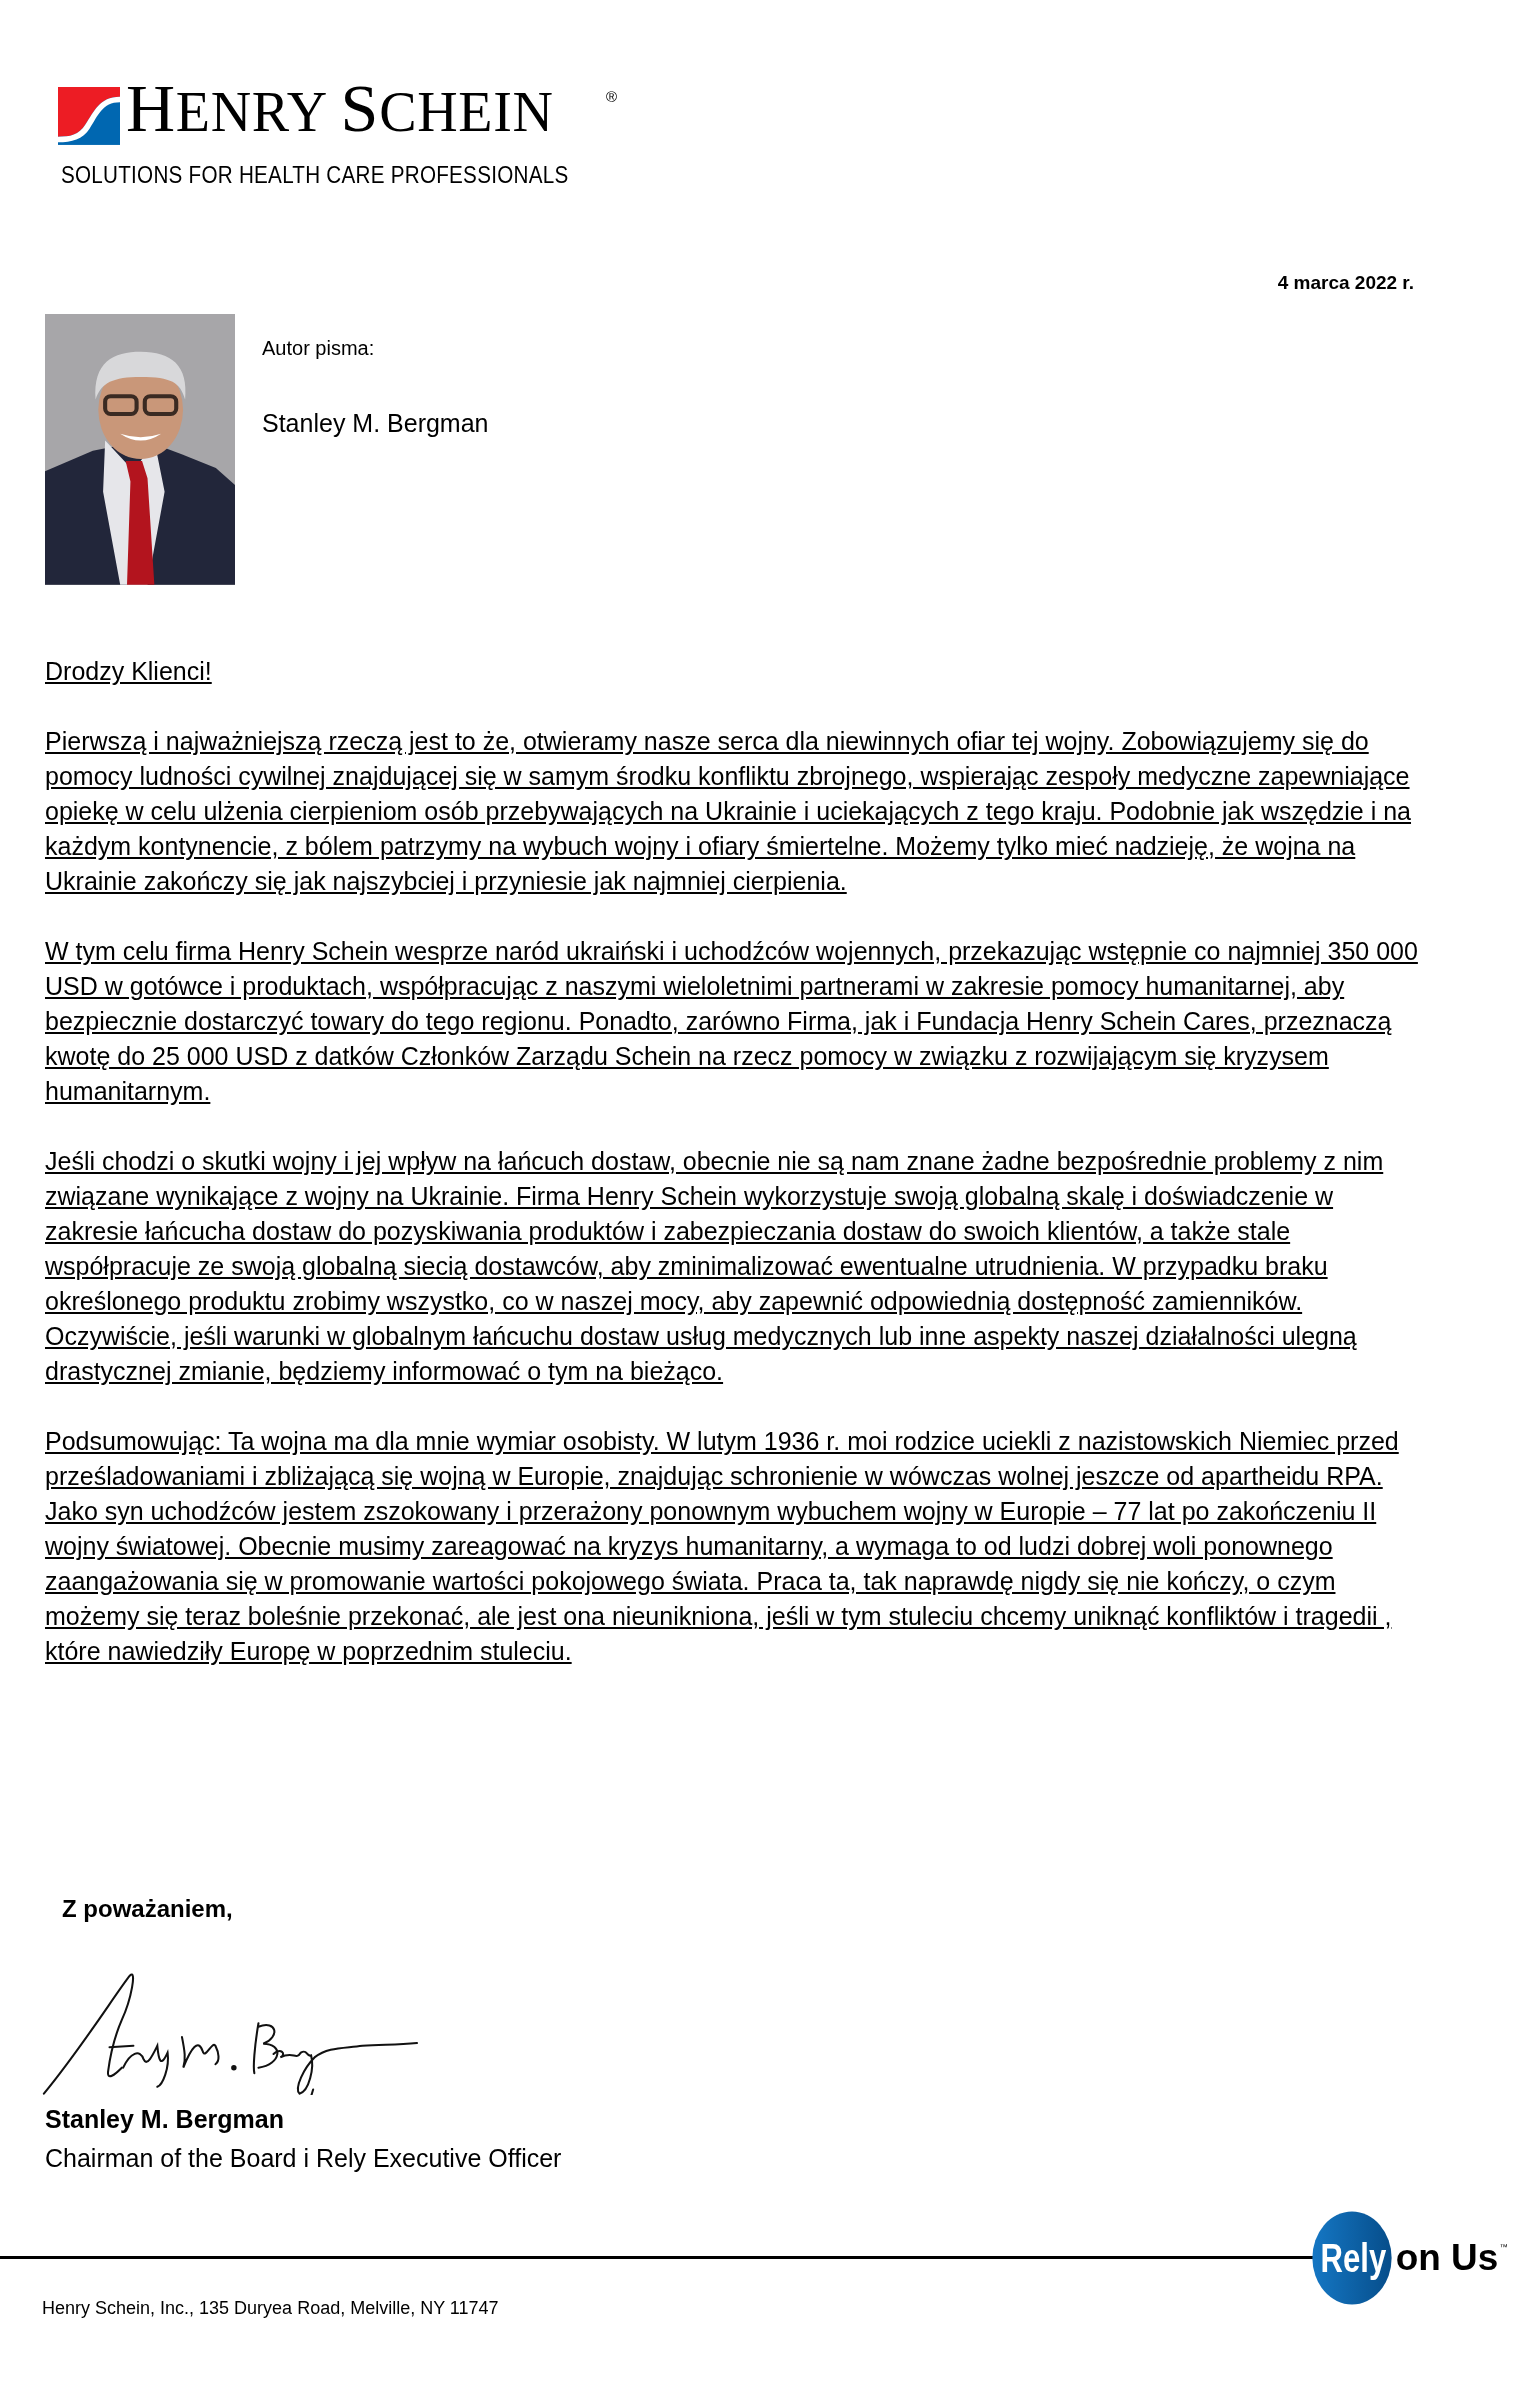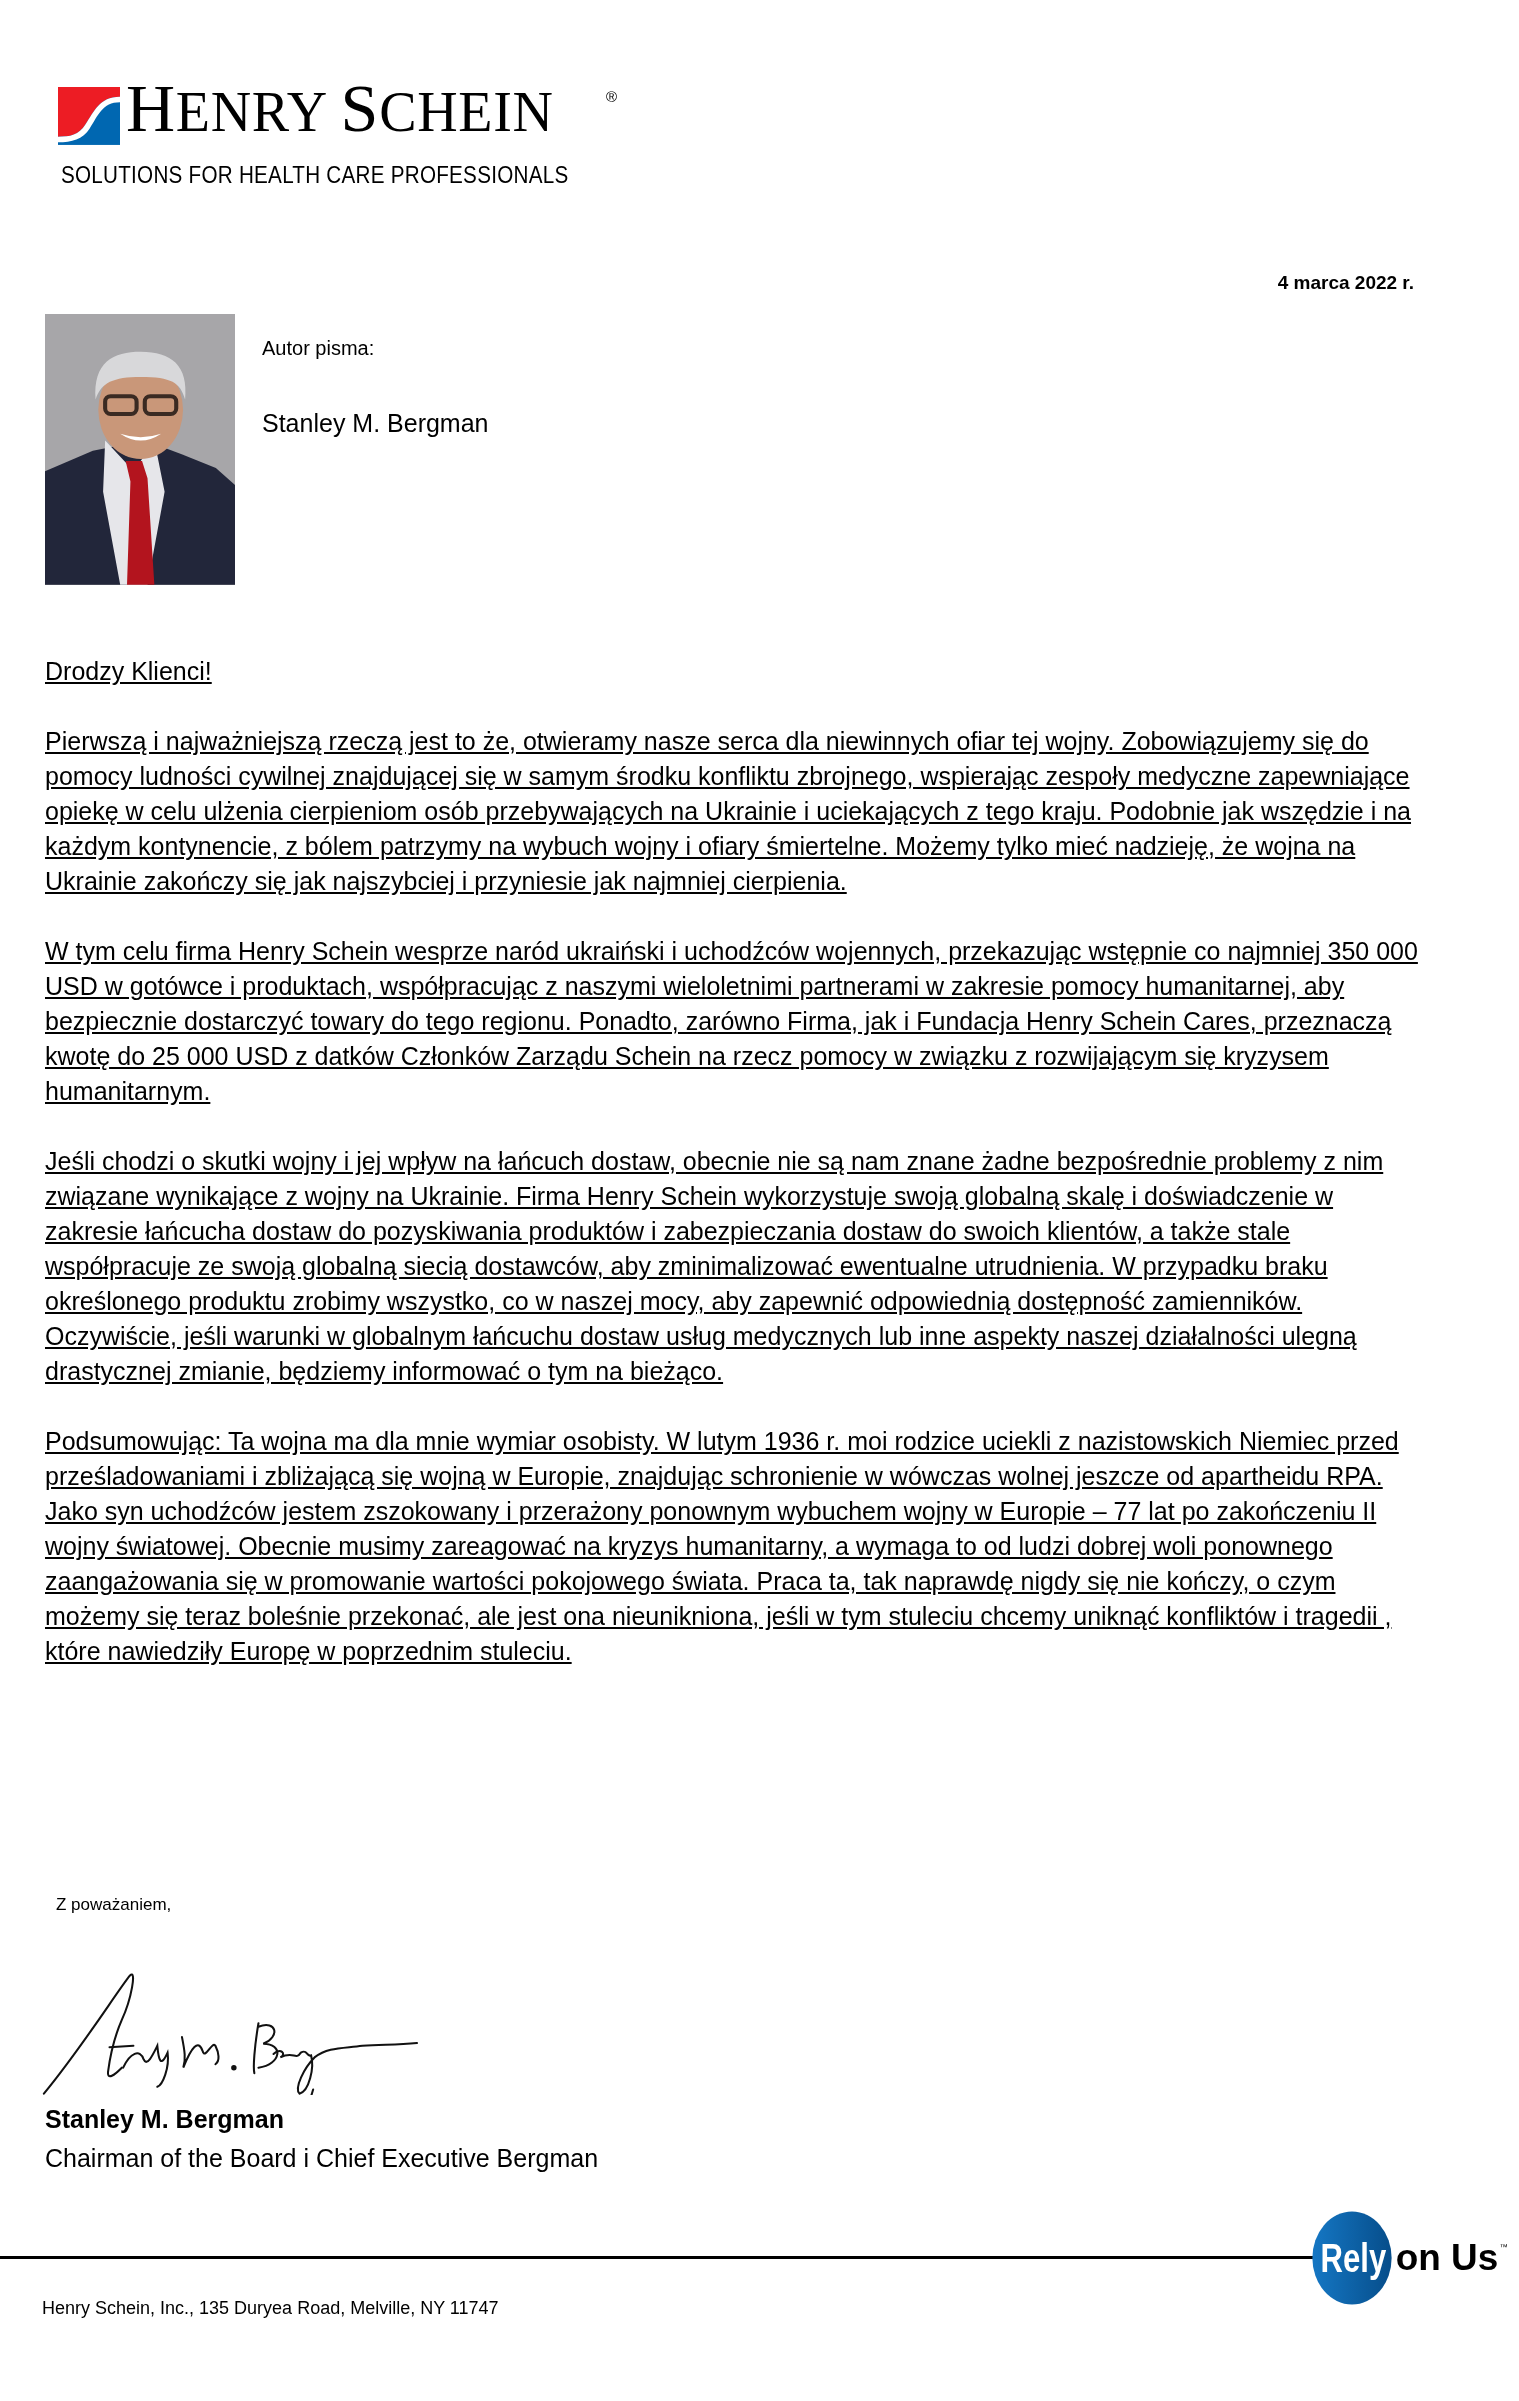--- a/index.html
+++ b/index.html
@@ -25,21 +25,21 @@
   }
   .date { position: absolute; right: 105px; top: 272px; font-size: 19px; font-weight: bold; }
   .photo {
     position: absolute; left: 45px; top: 314px; width: 190px; height: 271px;
     background: #a9a8ab; overflow: hidden;
   }
   .author-label { position: absolute; left: 262px; top: 337px; font-size: 20px; }
   .author-name { position: absolute; left: 262px; top: 409px; font-size: 25px; }
   .content { position: absolute; left: 45px; top: 654px; width: 1376px; font-size: 25px; line-height: 35px; }
   .content p { margin: 0 0 35px 0; text-decoration: underline; }
-  .closing { position: absolute; left: 56px; top: 1895px; font-size: 17px; }
+  .closing { position: absolute; left: 62px; top: 1895px; font-size: 24px; font-weight: bold; }
   .signature { position: absolute; left: 41px; top: 1972px; width: 383px; height: 123px; }
   .signer-name { position: absolute; left: 45px; top: 2105px; font-size: 25px; font-weight: bold; }
   .signer-title { position: absolute; left: 45px; top: 2144px; font-size: 25px; }
   .footer-line { position: absolute; left: 0; top: 2256px; width: 1321px; height: 2.7px; background: #000; }
   .footer-address {
     position: absolute; left: 42px; top: 2274px; font-size: 18px;
     font-family: "Liberation Sans", sans-serif; white-space: nowrap; margin-top: 24px;
   }
   .rely-logo { position: absolute; left: 1311px; top: 2210px; width: 205px; height: 96px; }
 </style>
@@ -93,21 +93,21 @@
     <path d="M120 140 C130 118 145 112 150 128 C155 140 165 118 170 108 C172 130 175 140 185 118 C188 140 178 165 170 168"></path>
     <path d="M206 95 C210 115 212 128 208 140 C220 110 230 98 236 115 C240 130 250 100 255 108 C260 118 262 130 255 135"></path>
     <circle cx="282" cy="140" r="2.5" fill="#111"></circle>
     <path d="M318 75 C312 110 310 140 312 148 M318 80 C345 70 350 95 325 105 C355 105 352 135 318 140"></path>
     <path d="M340 120 C350 110 360 120 350 125 C370 115 372 130 380 118 C390 112 388 125 395 122 C400 140 392 175 378 178 C370 170 385 140 400 125 C420 110 440 112 470 108 C500 106 520 107 550 104"></path>
     <path d="M262 190 C300 178 340 182 395 182 L398 172"></path>
   </g>
 </svg>
 
 <div class="signer-name">Stanley M. Bergman</div>
-<div class="signer-title">Chairman of the Board i Chief Executive Bergman</div>
+<div class="signer-title">Chairman of the Board i Rely Executive Officer</div>
 
 <div class="footer-line"></div>
 <div class="footer-address">Henry Schein, Inc., 135 Duryea Road, Melville, NY 11747</div>
 
 <svg class="rely-logo" viewBox="0 0 300 140">
   <defs>
     <linearGradient id="relyGrad" x1="0" y1="0" x2="1" y2="0">
       <stop offset="0" stop-color="#1577c4"></stop>
       <stop offset="1" stop-color="#064d8a"></stop>
     </linearGradient>

